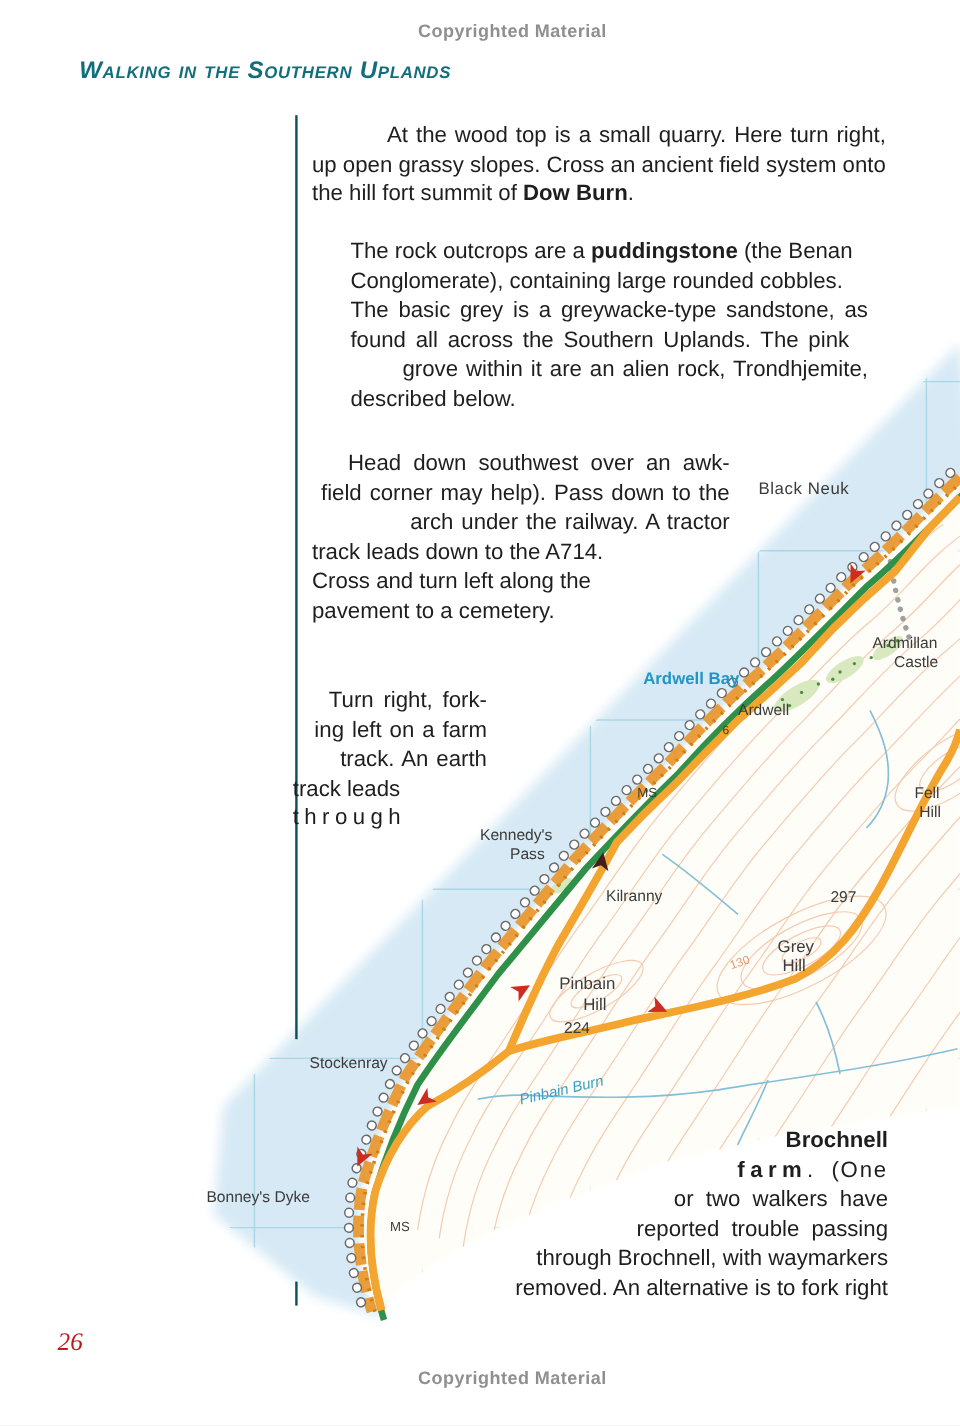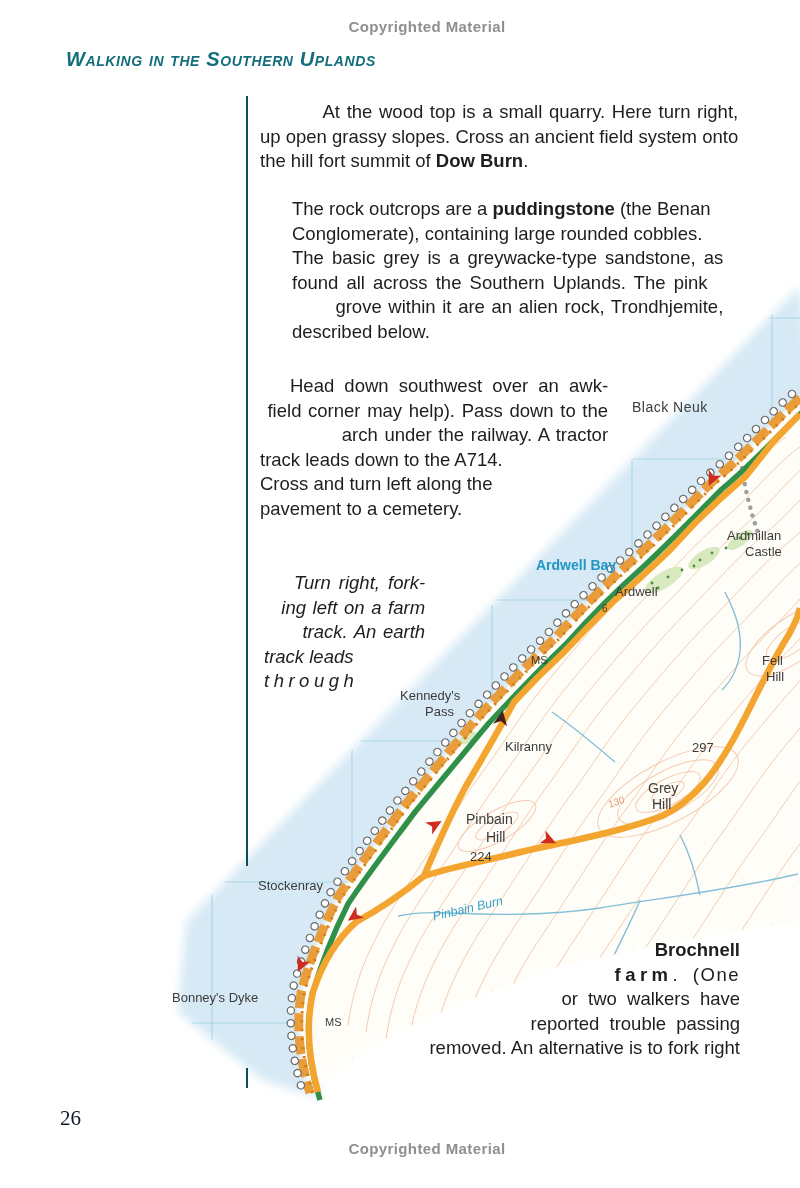--- a/index.html
+++ b/index.html
@@ -14,22 +14,22 @@
   .rule{position:absolute;left:246px;width:2px;background:#0c4f58;}
   .rule.main{top:96px;height:770px;}
   .rule.tick{top:1068px;height:20px;}
   .para{position:absolute;font-size:18.5px;}
   .para div{line-height:24.6px;white-space:nowrap;}
   .ind{text-indent:30px;}
   b{font-weight:bold;}
   .ws1{word-spacing:1.5px;text-align:right;} .ws2{word-spacing:3px;} .ws3{word-spacing:5px;} .ws4{word-spacing:7px;}
   .ls{letter-spacing:4.5px;}
   .p5{text-align:right;}
-  .pagenum{position:absolute;left:60px;top:1106px;font-family:"Liberation Serif",serif;
-        font-size:21px;color:#0f172a;}
+  .pagenum{position:absolute;left:48px;top:1106px;font-family:"Liberation Serif",serif;
+        font-size:21px;color:#b91c1c;font-style:italic;}
   svg{position:absolute;left:0;top:0;}
   svg text{font-family:"Liberation Sans",sans-serif;}
   .mlab{fill:#3b3b3b;}
   .mlab-blue{fill:#2196c4;font-weight:bold;}
   .mlab-burn{fill:#3aa0c8;font-style:italic;}
   .mlab-contour{fill:#e39a6f;}
 </style>
 </head>
 <body>
 
@@ -203,31 +203,32 @@
 
   <div class="para" style="left:260px;top:374px;">
     <div class="ind ws3">Head down southwest over an awk-</div>
     <div class="ws1">field corner may help). Pass down to the</div>
     <div class="ws1">arch under the railway. A tractor</div>
     <div>track leads down to the A714.</div>
     <div>Cross and turn left along the</div>
     <div>pavement to a cemetery.</div>
   </div>
 
-  <div class="para" style="left:264px;top:571px;font-style:italic;">
+  <div class="para" style="left:244px;top:571px;">
     <div class="ind ws2">Turn right, fork-</div>
     <div class="ws1">ing left on a farm</div>
     <div class="ws1">track. An earth</div>
     <div>track leads</div>
     <div class="ls">through</div>
   </div>
 
   <div class="para p5" style="right:60px;top:938px;">
     <div><b>Brochnell</b></div>
     <div><b class="ls">farm</b><span class="ws4" style="letter-spacing:1.5px;">. (One</span></div>
     <div class="ws3">or two walkers have</div>
     <div class="ws3">reported trouble passing</div>
+    <div>through Brochnell, with waymarkers</div>
     <div>removed. An alternative is to fork right</div>
   </div>
 
   <div class="pagenum">26</div>
   <div class="copy bottom">Copyrighted Material</div>
 </div>
 
 </body></html>

